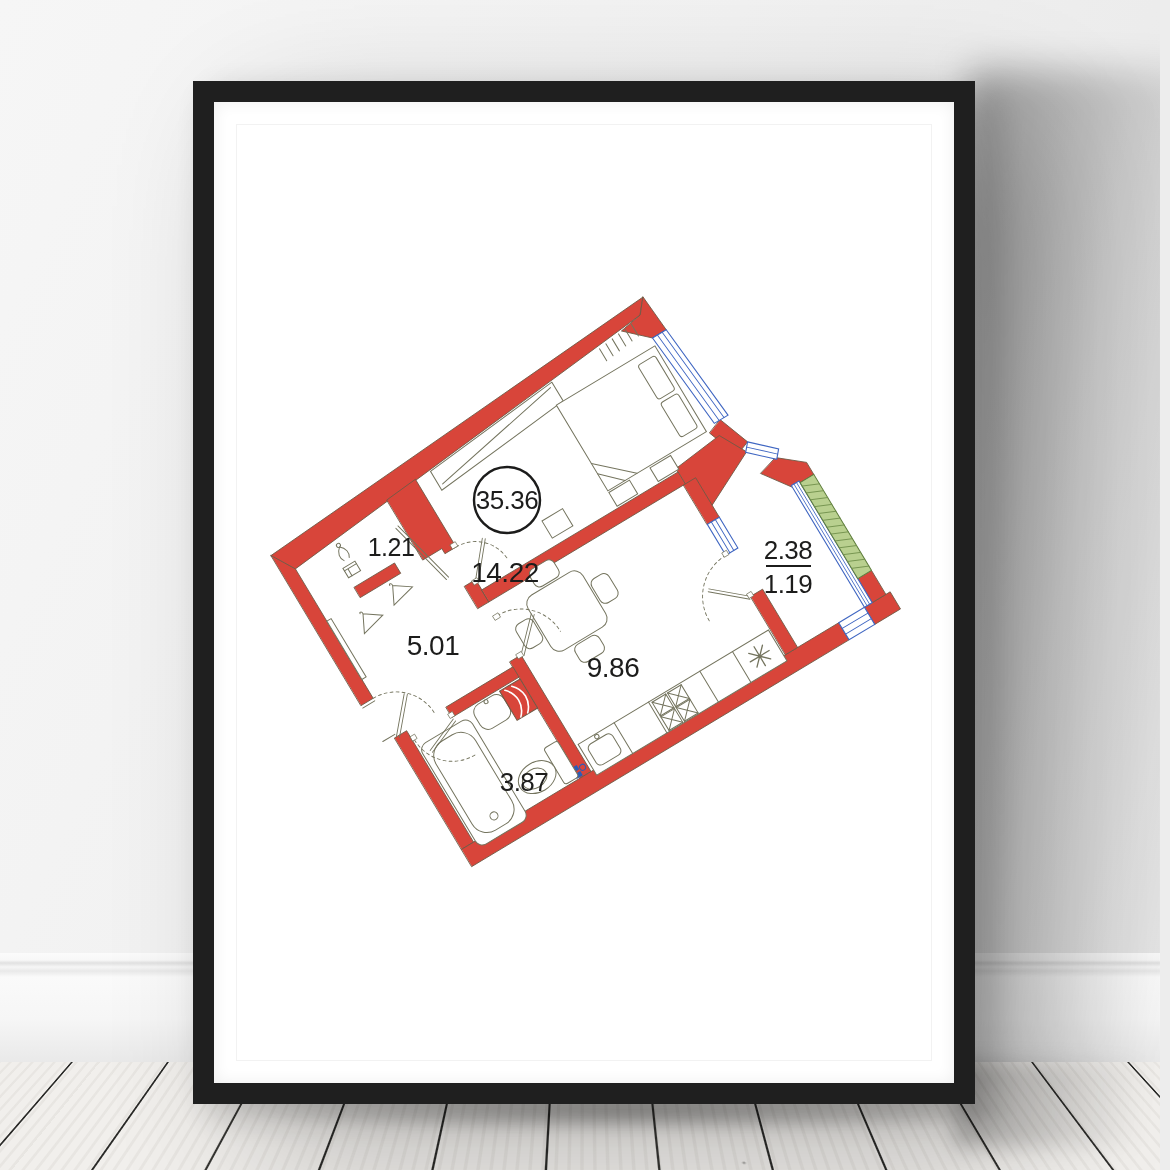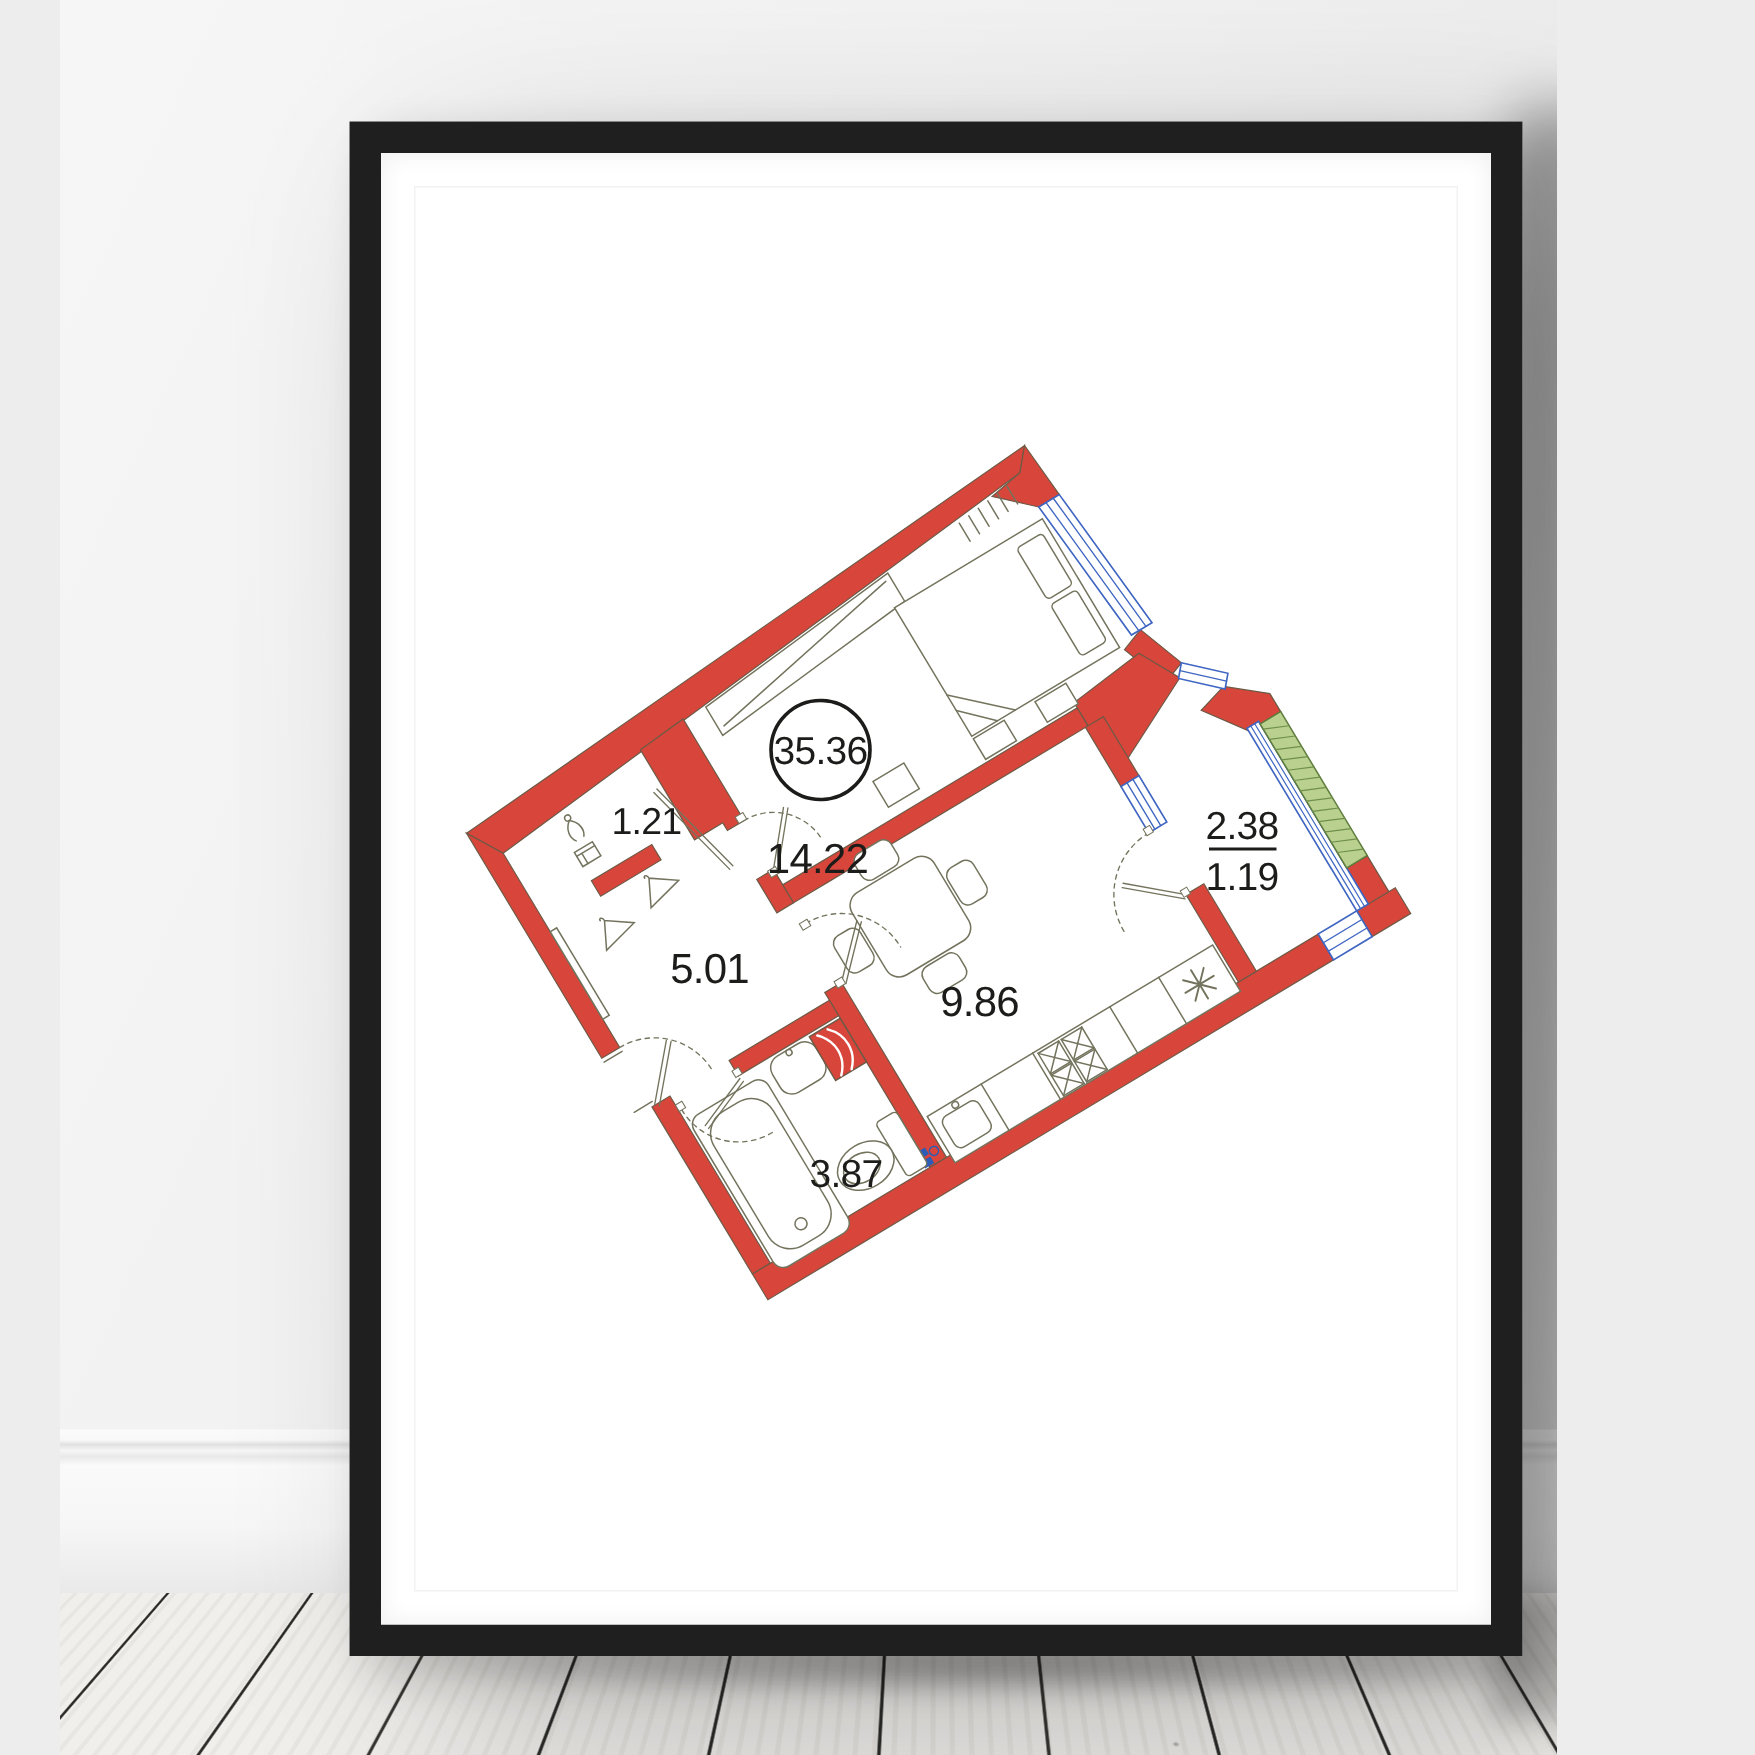--- a/index.html
+++ b/index.html
@@ -1,17 +1,17 @@
 <!DOCTYPE html>
 <html><head>
 <meta charset="utf-8">
 <style>
   html,body{margin:0;padding:0;background:#ededed;}
-  #stage{position:relative;width:998px;height:1170px;overflow:hidden;
-         font-family:"Liberation Sans",sans-serif;margin-left:40px;}
+  #stage{position:relative;width:1160px;height:1170px;overflow:hidden;
+         font-family:"Liberation Sans",sans-serif;}
   
   .wall{position:absolute;inset:0;height:1063px;
         background:linear-gradient(115deg,#f6f6f6 0%,#f1f1f1 45%,#ebebeb 75%,#e6e6e6 100%);}
   
   .baseboard{position:absolute;left:0;top:953px;width:1170px;height:109px;
      background:linear-gradient(180deg,#fbfbfb 0px,#f8f8f8 7px,#e1e1e1 10px,#f6f6f6 14px,
                 #e9e9e9 18px,#fafafa 24px,#f6f6f6 60%,#e9e9e9 100%);
      border-bottom:2px solid #c6c6c6;}
   
   .wall-shadow{position:absolute;left:970px;top:70px;width:250px;height:1000px;

